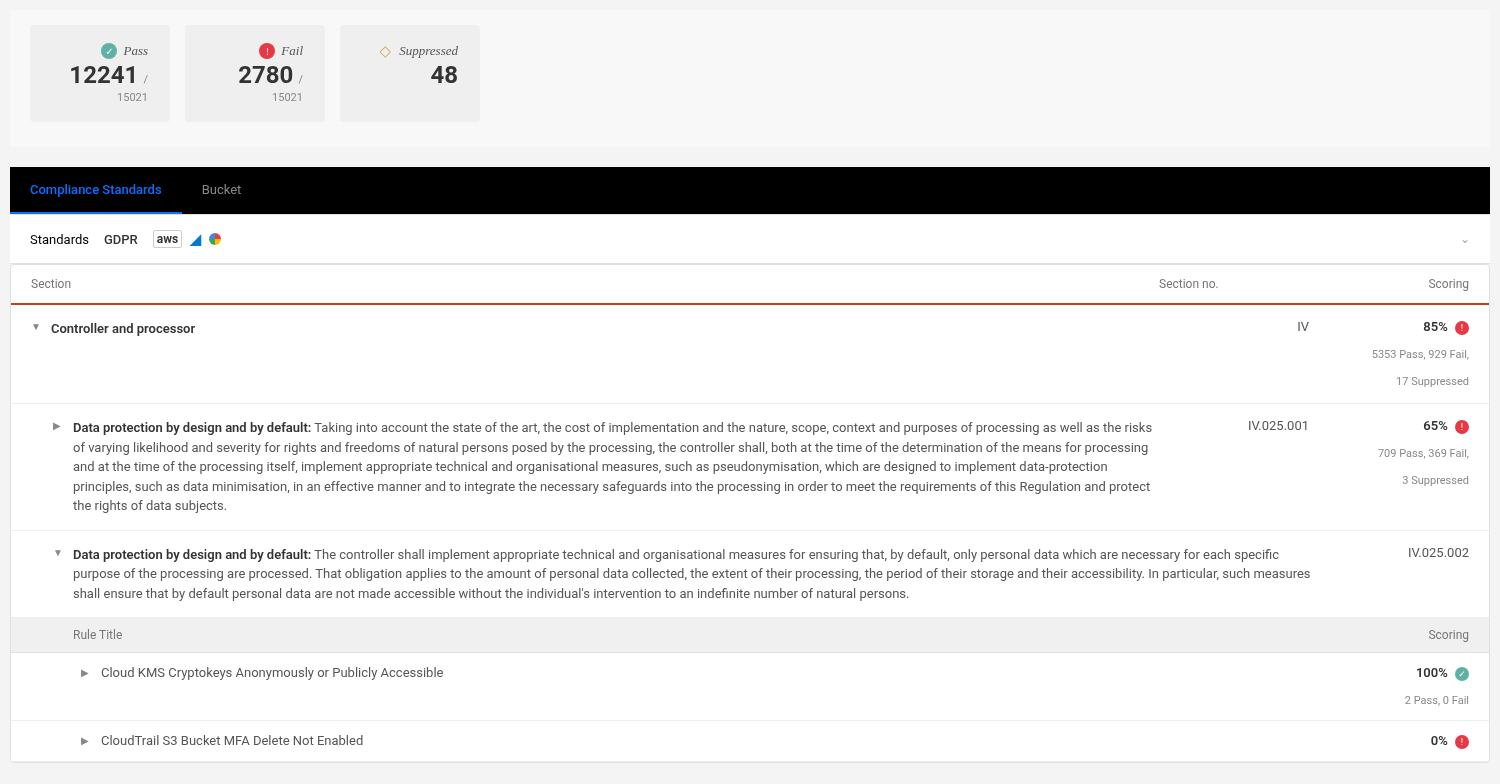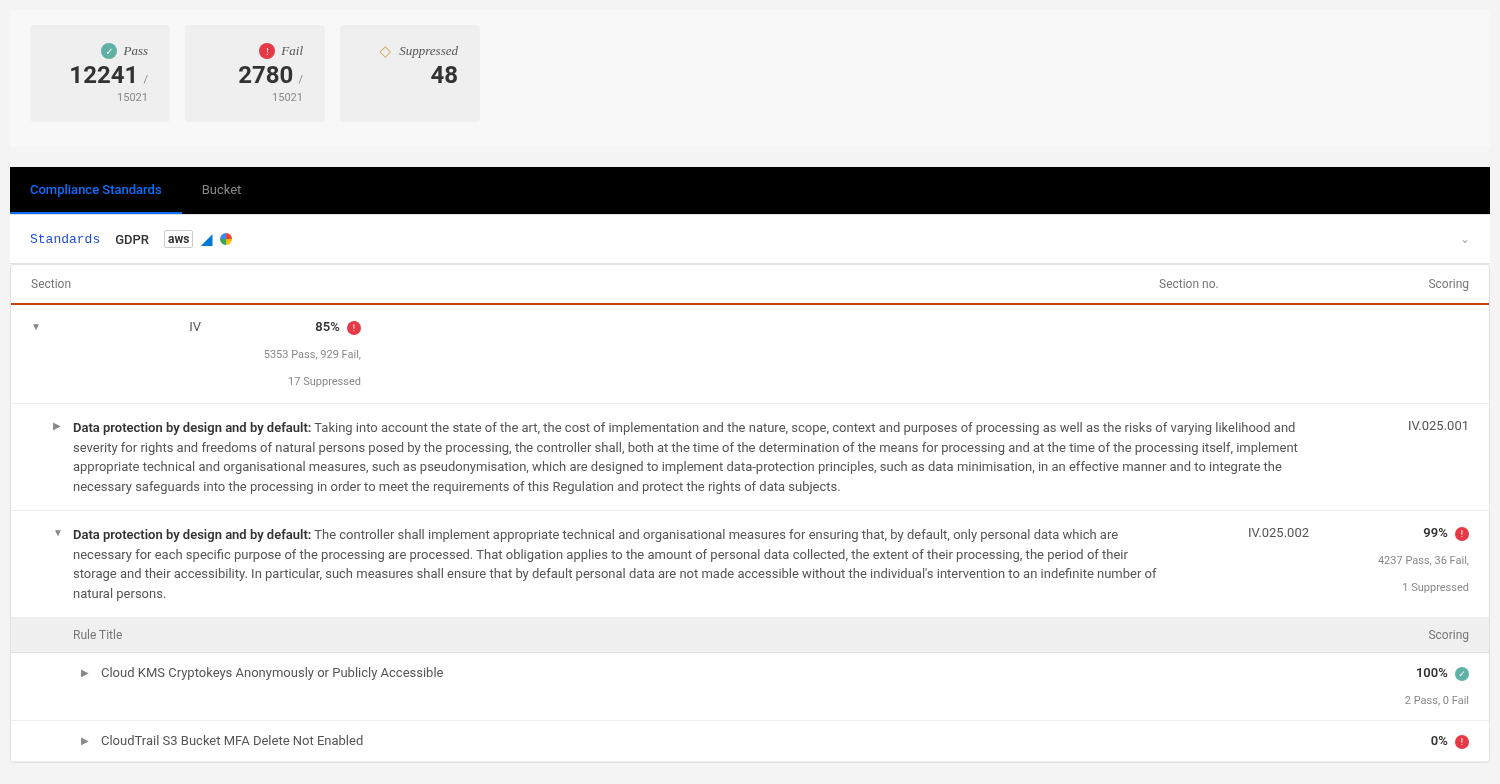--- a/index.html
+++ b/index.html
@@ -17,21 +17,21 @@
 .stat-icon { display: inline-flex; align-items: center; justify-content: center; width: 16px; height: 16px; border-radius: 50%; font-size: 10px; color: #fff; font-style: normal; }
 .stat-icon.pass { background: #5fb0a5; }
 .stat-icon.fail { background: #e63946; }
 .stat-icon.supp { background: transparent; color: #d4a554; font-size: 15px; }
 .stat-value { font-size: 24px; font-weight: 700; color: #333; }
 .stat-total { font-size: 11px; color: #888; margin-left: 2px; }
 .tabs-bar { display: flex; border-bottom: 1px solid #e0e0e0; margin-top: 20px; background: #000000; }
 .tab { padding: 15px 20px; font-size: 13px; color: #888; cursor: pointer; border-bottom: 2px solid transparent; }
 .tab.active { color: #0d6efd; border-bottom-color: #0d6efd; font-weight: 500; }
 .standards-row { display: flex; align-items: center; gap: 15px; padding: 15px 20px; border-bottom: 1px solid #e0e0e0; background: #fff; position: relative; }
-.standards-label { color: #1d4ed8; font-family: Liberation Mono, monospace; }
+.standards-label { color: #000000; }
 .standards-value { font-weight: 500; }
 .cloud-icons { display: flex; gap: 8px; align-items: center; }
 .cloud-icon { display: inline-block; font-size: 11px; font-weight: 700; }
 .aws-box { border: 1px solid #ccc; padding: 1px 3px; font-size: 12px; color: #333; border-radius: 2px; }
 .azure-tri { color: #0078d4; font-size: 14px; }
 .gcp-circ { width: 12px; height: 12px; border-radius: 50%; background: conic-gradient(#ea4335 0 25%, #fbbc04 25% 50%, #34a853 50% 75%, #4285f4 75% 100%); }
 .chevron-down { position: absolute; right: 20px; color: #aaa; font-size: 12px; }
 .compliance-content { background: #fff; border: 1px solid #e0e0e0; border-radius: 4px; margin-top: 0; }
 .table-header { display: flex; padding: 12px 20px; border-bottom: 2px solid #c2410c; color: #777; font-size: 12px; }
 .col-section { flex: 1; }
@@ -113,45 +113,46 @@
 
   <div class="compliance-content">
     <div class="table-header">
       <div class="col-section">Section</div>
       <div class="col-sectionno">Section no.</div>
       <div class="col-scoring">Scoring</div>
     </div>
 
     <div class="row">
       <span class="expand-caret">▼</span>
+      <div class="section-title"><b>Controller and processor</b></div>
       <div class="section-no">IV</div>
       <div class="scoring-cell">
         <span class="score-pct">85%</span>
         <span class="score-badge fail">!</span>
         <div class="score-detail">5353 Pass, 929 Fail,</div>
         <div class="score-detail">17 Suppressed</div>
       </div>
     </div>
 
     <div class="row subrow">
       <span class="expand-caret">▶</span>
       <div class="section-title"><b>Data protection by design and by default:</b><span> Taking into account the state of the art, the cost of implementation and the nature, scope, context and purposes of processing as well as the risks of varying likelihood and severity for rights and freedoms of natural persons posed by the processing, the controller shall, both at the time of the determination of the means for processing and at the time of the processing itself, implement appropriate technical and organisational measures, such as pseudonymisation, which are designed to implement data-protection principles, such as data minimisation, in an effective manner and to integrate the necessary safeguards into the processing in order to meet the requirements of this Regulation and protect the rights of data subjects.</span></div>
       <div class="section-no">IV.025.001</div>
+      <div class="scoring-cell">
+        <span class="score-pct">65%</span>
+        <span class="score-badge fail">!</span>
+        <div class="score-detail">709 Pass, 369 Fail,</div>
+        <div class="score-detail">3 Suppressed</div>
+      </div>
     </div>
 
     <div class="row subrow">
       <span class="expand-caret">▼</span>
       <div class="section-title"><b>Data protection by design and by default:</b><span> The controller shall implement appropriate technical and organisational measures for ensuring that, by default, only personal data which are necessary for each specific purpose of the processing are processed. That obligation applies to the amount of personal data collected, the extent of their processing, the period of their storage and their accessibility. In particular, such measures shall ensure that by default personal data are not made accessible without the individual's intervention to an indefinite number of natural persons.</span></div>
       <div class="section-no">IV.025.002</div>
-      <div class="scoring-cell">
-        <span class="score-pct">99%</span>
-        <span class="score-badge fail">!</span>
-        <div class="score-detail">4237 Pass, 36 Fail,</div>
-        <div class="score-detail">1 Suppressed</div>
-      </div>
     </div>
 
     <div class="rule-header-row">
       <div class="rule-col-title">Rule Title</div>
       <div class="rule-col-scoring">Scoring</div>
     </div>
 
     <div id="rules-container">
         <div class="rule-row">
           <span class="expand-caret">▶</span>

